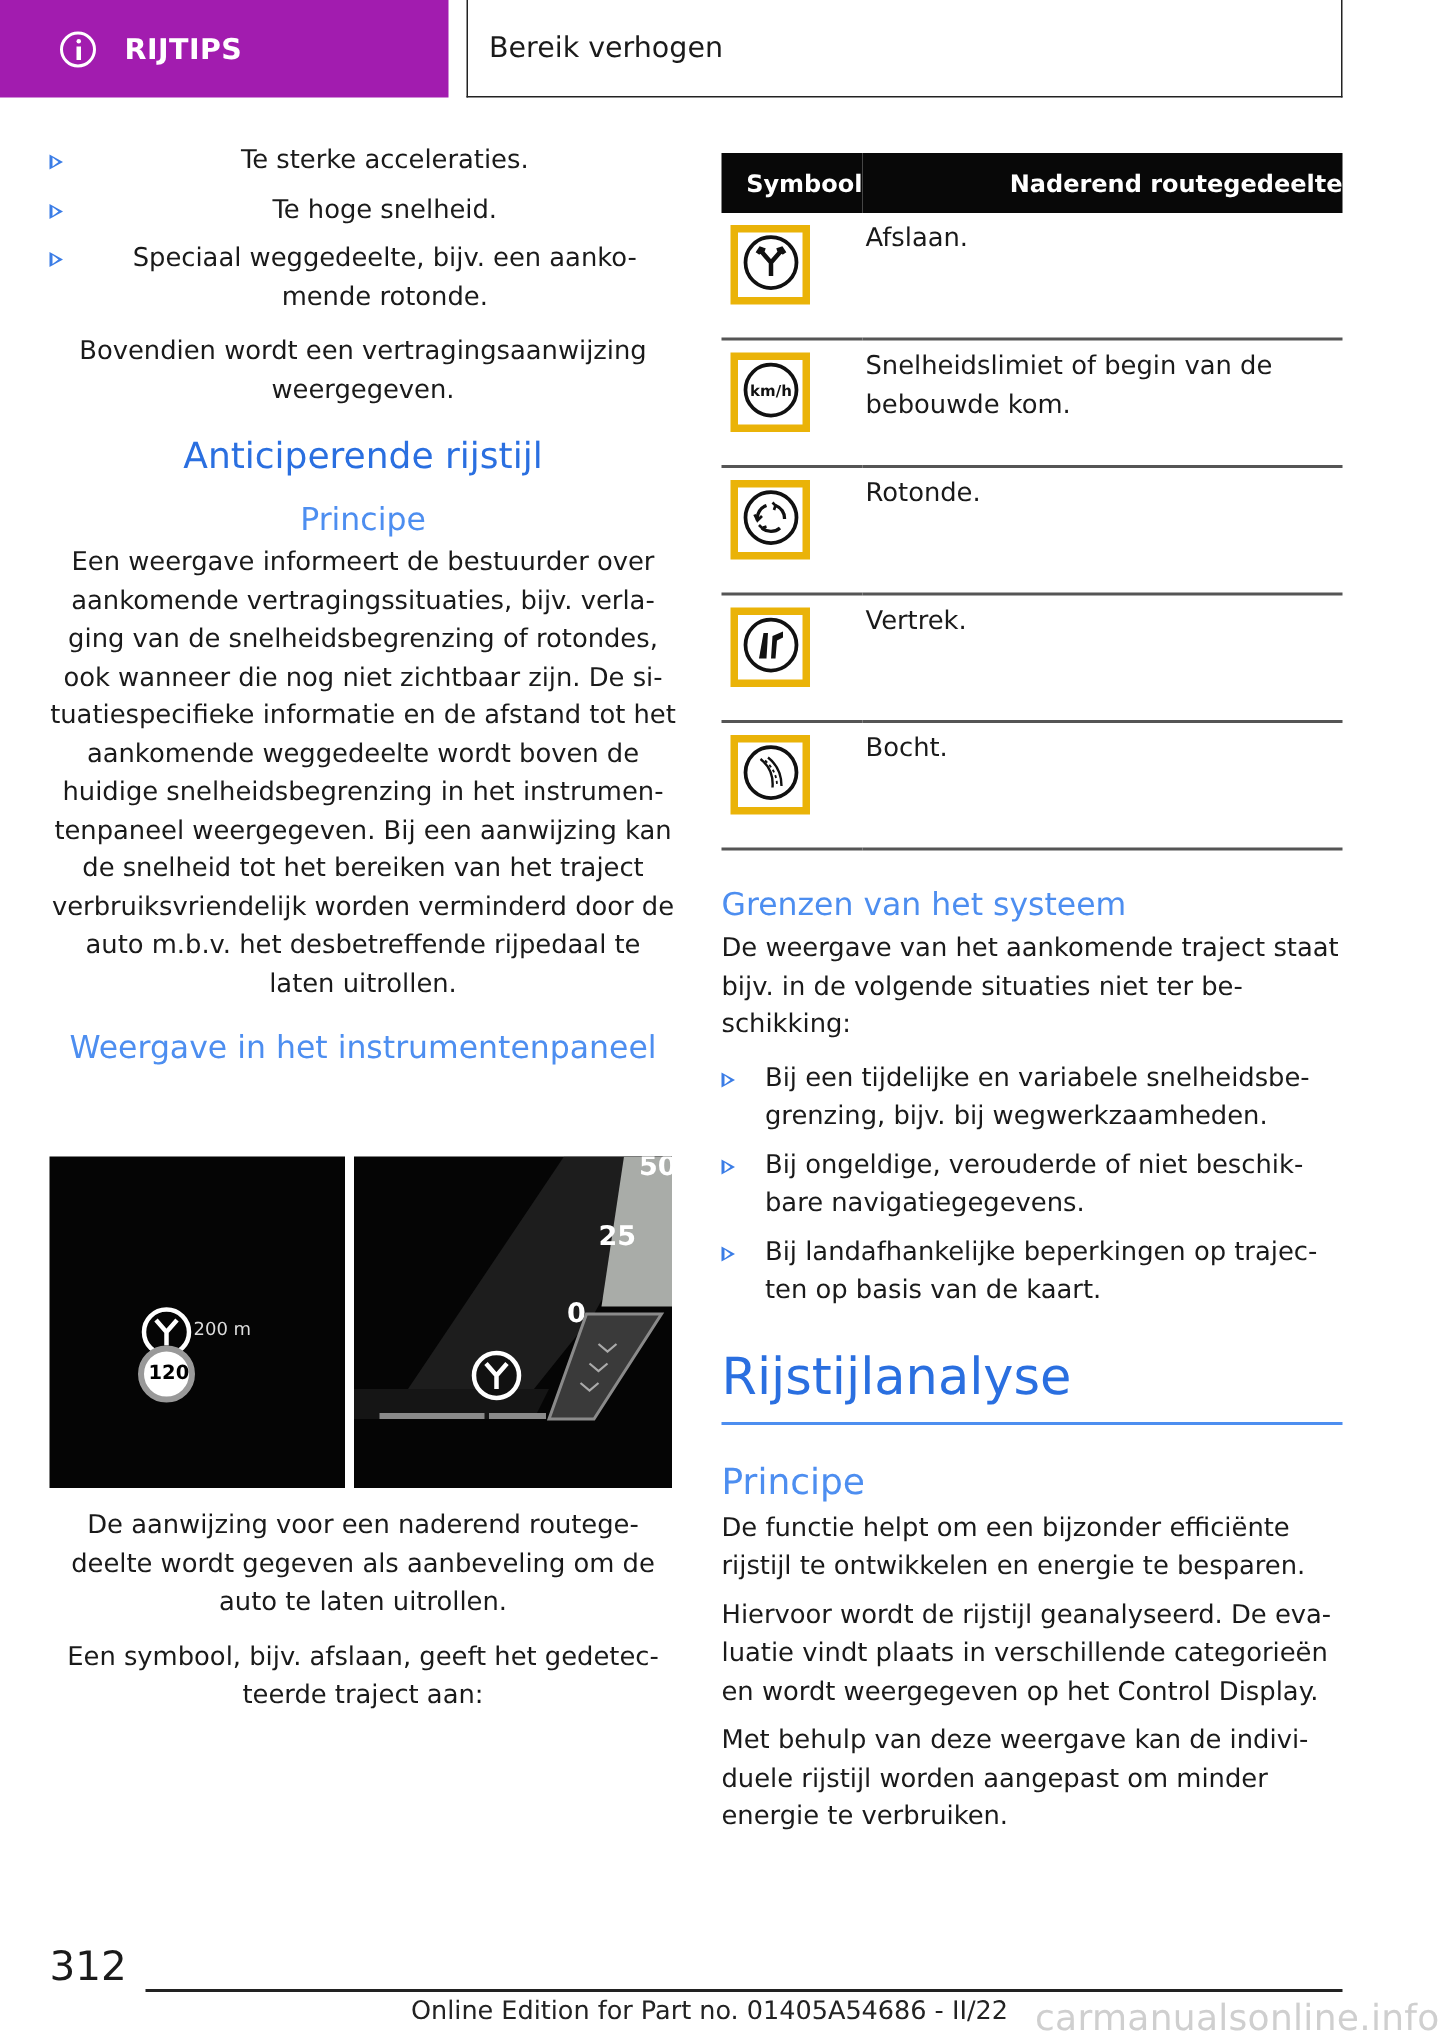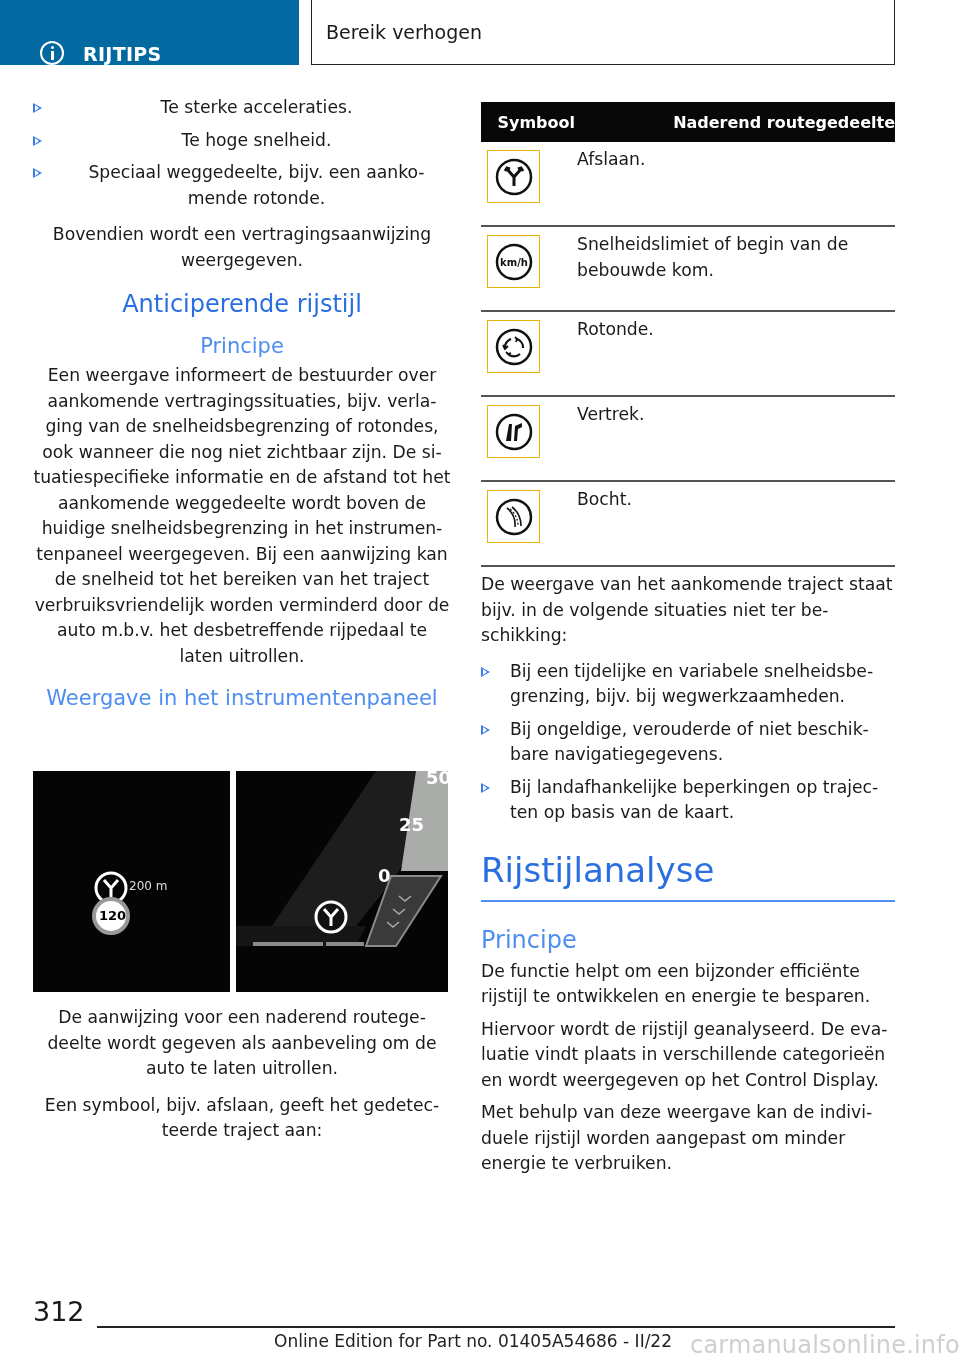--- a/index.html
+++ b/index.html
@@ -1,19 +1,19 @@
 <!DOCTYPE html>
 <html><head>
 <meta charset="utf-8">
 <style>
   html, body { margin:0; padding:0; background:#fff; }
   body { width:960px; height:1362px; position:relative; overflow:hidden;
          font-family:"DejaVu Sans", sans-serif; color:#1a1a1a; }
-  .hdr-left { position:absolute; left:0; top:0; width:299px; height:65px; background:#0369a1;
-              display:flex; align-items:flex-end; }
+  .hdr-left { position:absolute; left:0; top:0; width:299px; height:65px; background:#a21caf;
+              display:flex; align-items:center; }
   .hdr-left .info { width:24px; height:24px; border:2.5px solid #fff; border-radius:50%;
                     margin-left:40px; box-sizing:border-box; position:relative; }
   .hdr-left .info::before { content:""; position:absolute; left:8.5px; top:3px; width:3px; height:3px; background:#fff; border-radius:50%; }
   .hdr-left .info::after { content:""; position:absolute; left:8.5px; top:8px; width:3px; height:9px; background:#fff; }
   .hdr-left .title { color:#fff; font-weight:bold; font-size:19px; margin-left:19px; letter-spacing:0.3px; }
   .hdr-right { position:absolute; left:311px; top:0; width:584px; height:65px; box-sizing:border-box;
                border:1.5px solid #222; border-top:none; display:flex; align-items:center; }
   .hdr-right .title { font-size:19px; margin-left:14px; color:#1a1a1a; }
 
   .col { position:absolute; top:95px; width:418px; }
@@ -36,22 +36,22 @@
   .panel-a { width:197px; }
   .panel-b { width:212px; }
 
   table.sym { border-collapse:collapse; width:414px; }
   table.sym th { background:#080808; color:#fff; font-weight:bold; font-size:16px; text-align:right;
                  height:40px; padding:0 0 0 6px; }
   table.sym th.c1 { width:88px; }
   table.sym td { vertical-align:top; border-bottom:2px solid #555; height:75px; padding:0; }
   table.sym td.ic { padding:8px 0 0 6px; }
   table.sym td.tx { font-size:17.2px; line-height:25.5px; padding-top:5px; padding-left:2px; }
-  .icbox { width:53px; height:53px; border:1px solid #eab308; box-sizing:border-box;
-           display:flex; align-items:center; justify-content:center; background:#fff; }
+  .icbox { width:53px; height:53px; border:5px solid #eab308; box-sizing:border-box;
+           display:flex; align-items:flex-start; justify-content:center; background:#fff; }
 
   .footer-num { position:absolute; left:33px; top:1296px; font-size:27px; color:#1a1a1a; }
   .footer-line { position:absolute; left:97px; top:1326px; width:798px; height:1.5px; background:#222; }
   .footer-txt { position:absolute; left:274px; top:1331px; font-size:17px; color:#222;text-align:right; }
   .watermark { position:absolute; left:690px; top:1331px; font-size:24px; color:#cfcfcf; letter-spacing:0.2px; }
 </style>
 </head>
 <body>
 
 <div class="hdr-left">
@@ -171,20 +171,21 @@
                 <path d="M13 11 Q22 18 21 30 M18 10 Q27 17 27 29" stroke="#111" stroke-width="1.6" fill="none"></path>
                 <path d="M16 12 Q24 19 24 29" stroke="#111" stroke-width="1.2" stroke-dasharray="2 2" fill="none"></path>
               </svg>
         </div>
           </td>
         <td class="tx">Bocht.</td>
       </tr>
     </tbody>
   </table>
 
+  <h3 class="h3" style="margin-top:24px;">Grenzen van het systeem</h3>
   <p style="margin-top:5px;">De weergave van het aankomende traject staat bijv. in de volgende situaties niet ter be-schikking:</p>
   <ul class="bullets" style="margin-top:10px;">
     <li><span class="tri"></span><span>Bij een tijdelijke en variabele snelheidsbe-grenzing, bijv. bij wegwerkzaamheden.</span></li>
     <li><span class="tri"></span><span>Bij ongeldige, verouderde of niet beschik-bare navigatiegegevens.</span></li>
     <li><span class="tri"></span><span>Bij landafhankelijke beperkingen op trajec-ten op basis van de kaart.</span></li>
   </ul>
 
   <h1 class="h1" style="margin-top:24px;">Rijstijlanalyse</h1>
   <div style="height:2px;background:#4d8ef0;margin-top:10px;"></div>
   <h3 class="h3" style="margin-top:24px;font-size:24px;">Principe</h3>

